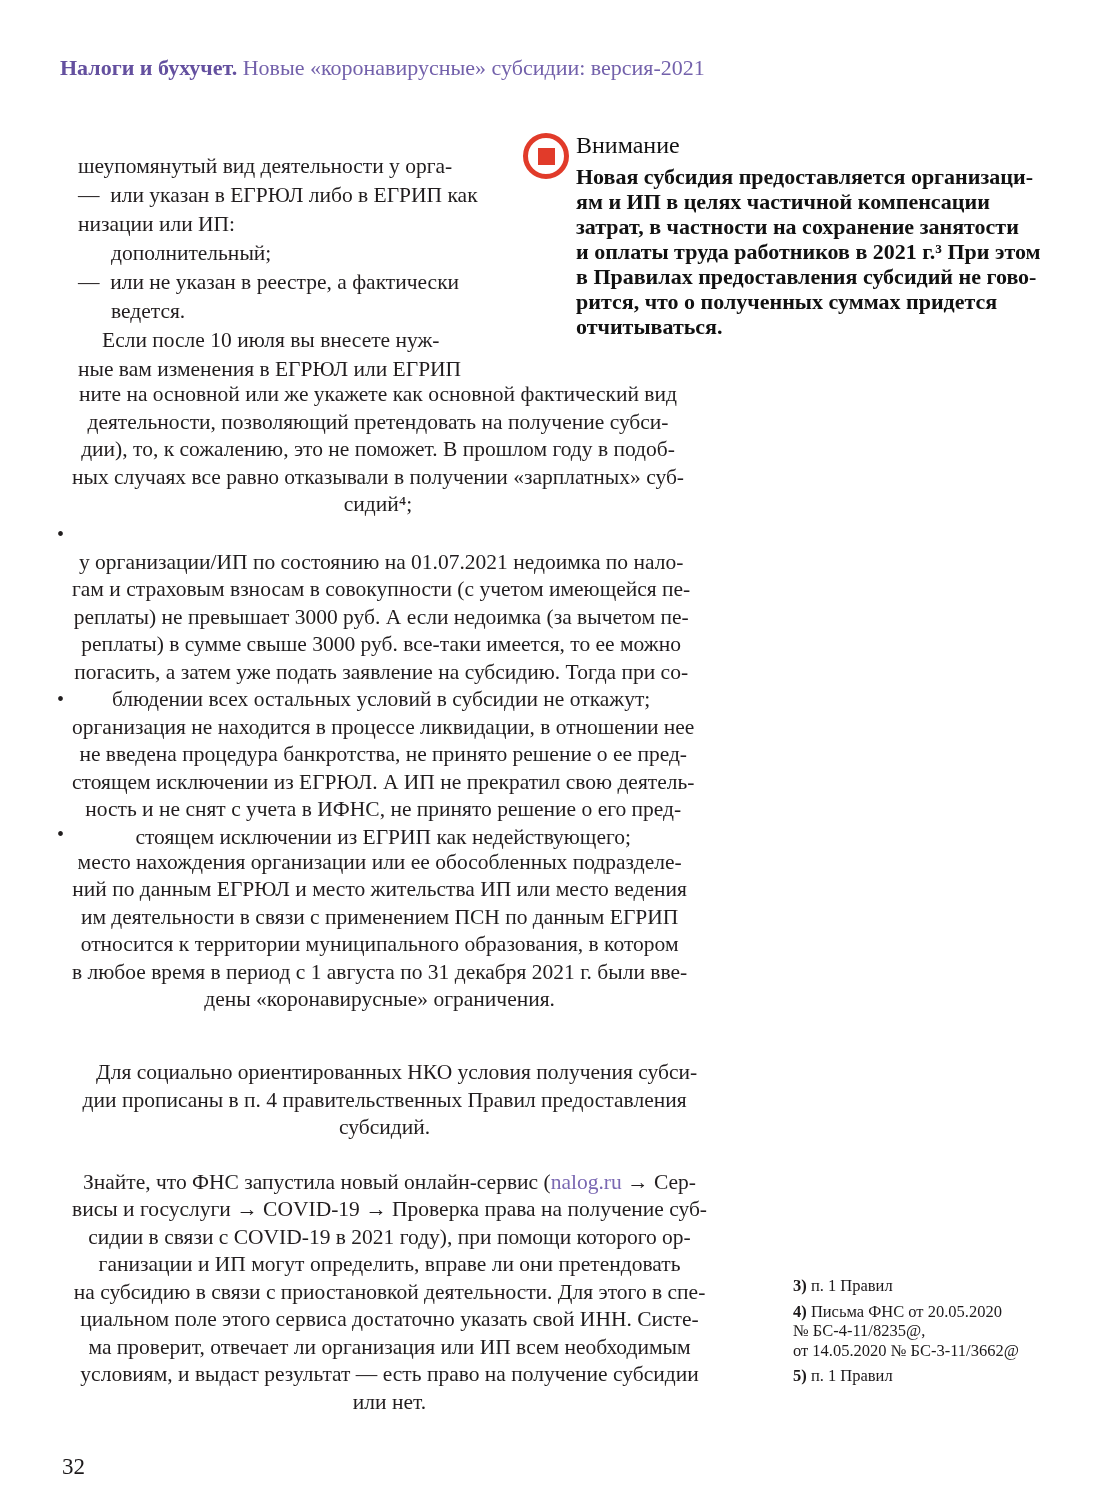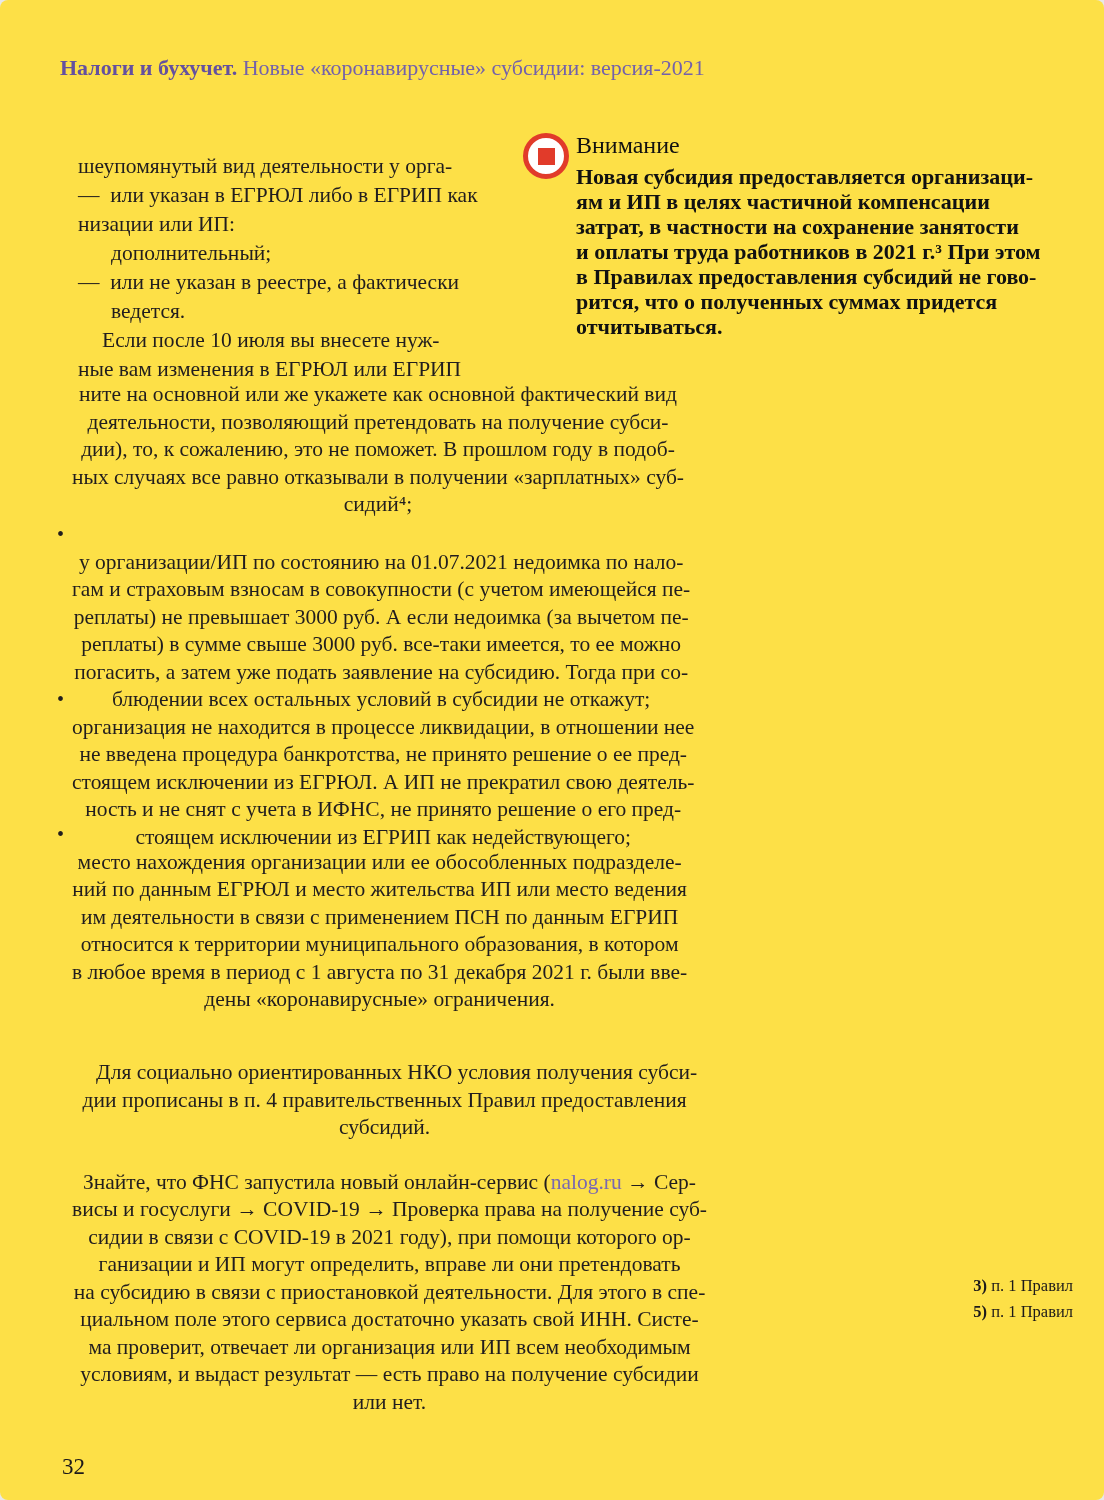--- a/index.html
+++ b/index.html
@@ -1,24 +1,23 @@
 <!DOCTYPE html>
 <html><head>
 <meta charset="utf-8">
 <style>
   html,body { margin:0; padding:0; background:#e8e8e8; }
   .page {
     position: relative;
     width: 1104px; height: 1500px;
     margin: 0 auto;
-    background: #fde047;
+    background: #ffffff;
     font-family: "Liberation Serif", "DejaVu Serif", serif;
     color: #211d1e;
     overflow: hidden;
-    border-radius: 8px;
   }
   
   .header {
     position: absolute; left: 60px; top: 55px;
     font-size: 22px; line-height: 26px;
     color: #6c57a5;
     white-space: nowrap;
   }
   .header .brand { font-weight: bold; color: #64509f; }
   .header .subtitle { color: #7361ab; }
@@ -79,21 +78,21 @@
   }
   .doc-link { color: #7a68b2; text-decoration: none; cursor: pointer; }
 
   
   .footnotes {
     position: absolute; left: 793px; top: 1276px;
     width: 280px;
     font-size: 16.5px; line-height: 19.5px;
     color: #1c191a;
   }
-  .fn { margin-bottom: 6px; text-align: right; }
+  .fn { margin-bottom: 6px; }
   .fn-num { font-weight: bold; }
   .fn-text { white-space: pre-line; }
 
   .page-number {
     position: absolute; left: 62px; top: 1429px;
     font-size: 23px; color: #1c191a; margin-top: 25px;
   }
 </style>
 </head>
 <body>
@@ -179,20 +178,26 @@
 условиям, и выдаст результат — есть право на получение субсидии
 или нет.</span>
   </div>
 
   <div class="footnotes">
     <div class="fn">
       <span class="fn-num">3)</span>
       <span class="fn-text">п. 1 Правил</span>
     </div>
     <div class="fn">
+      <span class="fn-num">4)</span>
+      <span class="fn-text">Письма ФНС от 20.05.2020
+№ БС-4-11/8235@,
+от 14.05.2020 № БС-3-11/3662@</span>
+    </div>
+    <div class="fn">
       <span class="fn-num">5)</span>
       <span class="fn-text">п. 1 Правил</span>
     </div>
   </div>
 
   <div class="page-number">32</div>
 
 </div>
 
 </body></html>

